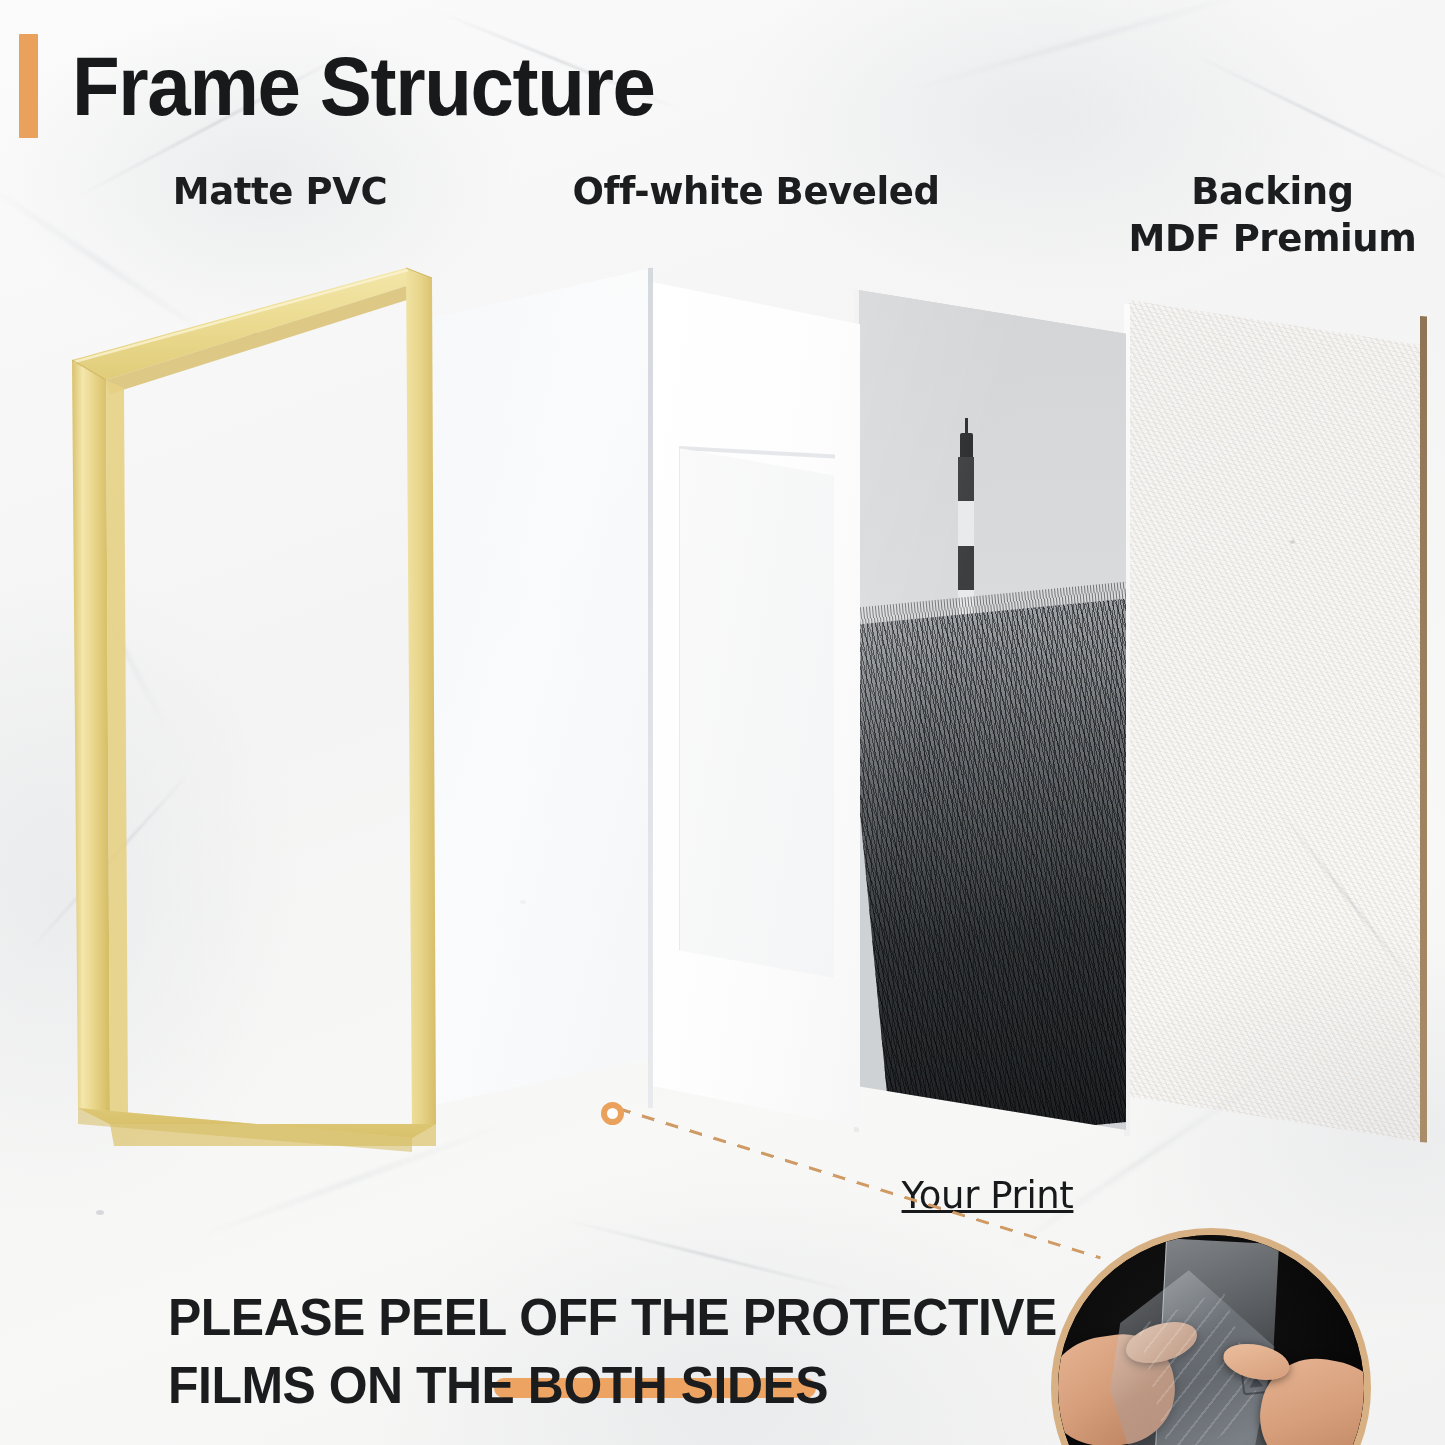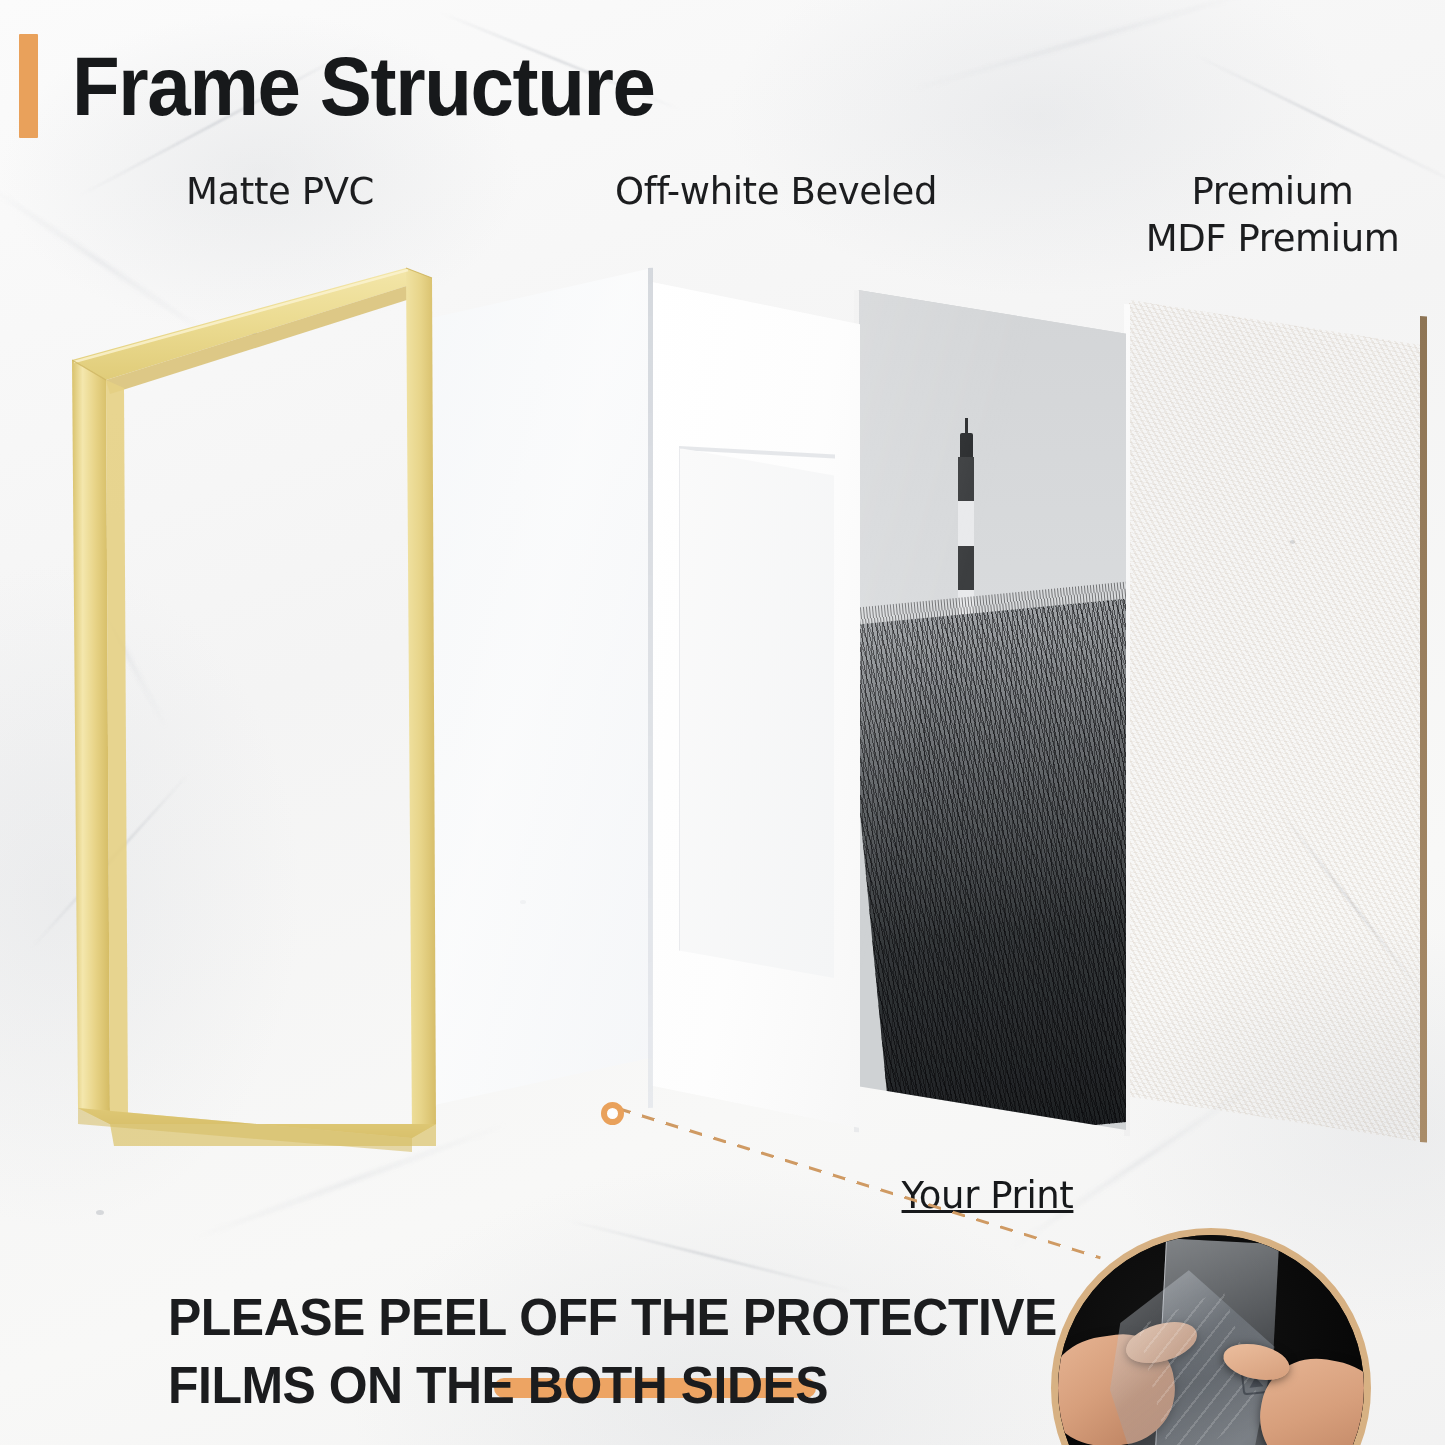--- a/index.html
+++ b/index.html
@@ -54,24 +54,24 @@
   }
 
   
   .top-label {
     position:absolute;
     text-align:center;
     font-size:37px; line-height:47px;
     color:#1c1d1f;
     font-family:"DejaVu Sans", sans-serif;
     letter-spacing:-.4px;
-    font-weight:400;
+    font-weight:700;
   }
   #label-frame    { left:110px; top:168px; width:340px; }
-  #label-mat      { left:527px; top:168px; width:410px;text-align:right; }
+  #label-mat      { left:551px; top:168px; width:410px; }
   #label-backing  { left:1100px; top:168px; width:345px; }
 
   
   .bottom-label {
     position:absolute;
     text-align:center;
     font-size:37px; line-height:48px;
     color:#17191b;
     font-family:"DejaVu Sans", sans-serif;
     letter-spacing:-.4px;
@@ -328,21 +328,21 @@
 
   <div id="label-frame" class="top-label">
     <div>Matte PVC</div>
   </div>
 
   <div id="label-mat" class="top-label">
     <div>Off-white Beveled</div>
   </div>
 
   <div id="label-backing" class="top-label">
-    <div>Premium</div>
+    <div>Backing</div>
     <div>MDF Premium</div>
   </div>
 
   <div id="exploded">
 
     <div id="backing" class="panel"></div>
     <div id="backing-grain"></div>
     <div id="backing-right-edge"></div>
 
     <div id="print-right-edge"></div>

